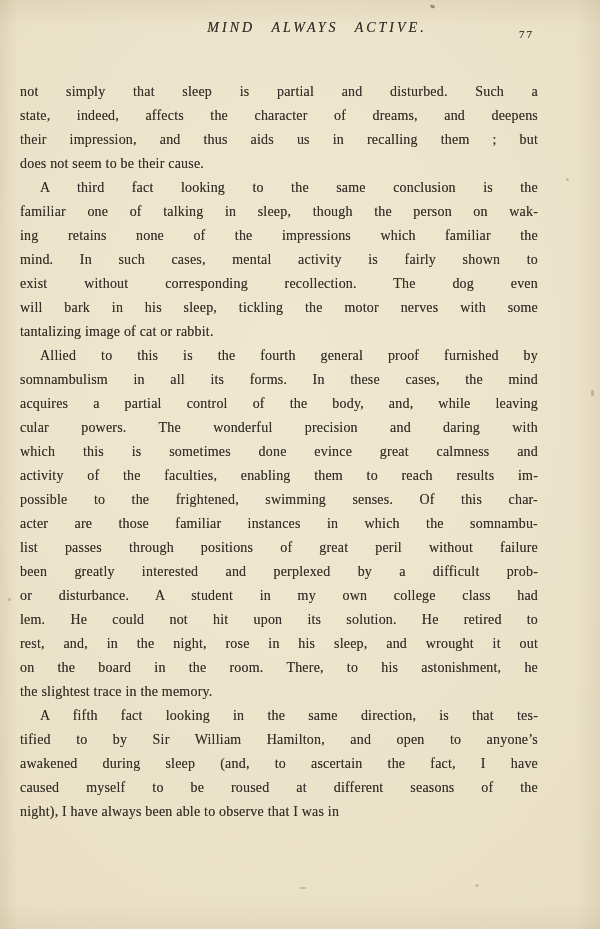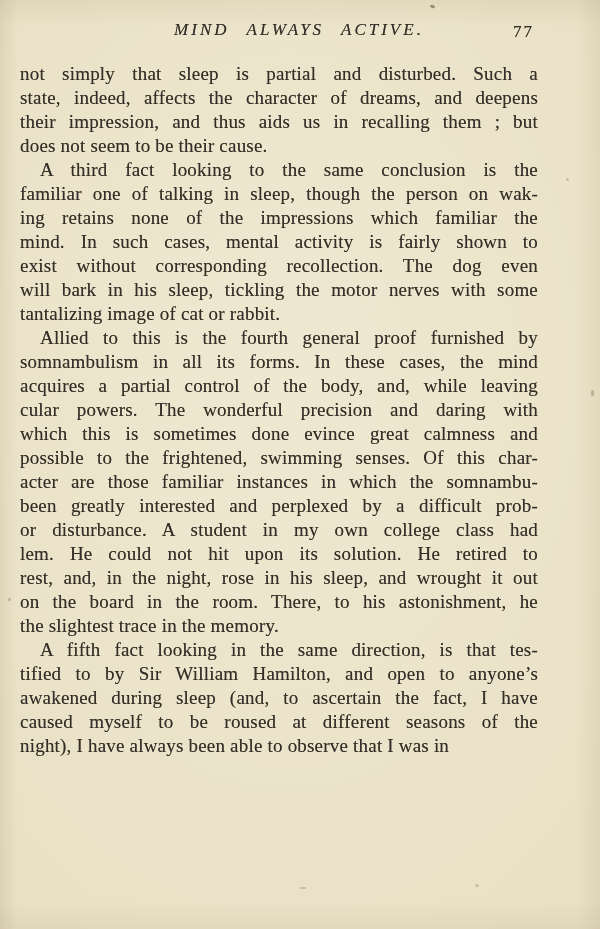--- a/index.html
+++ b/index.html
@@ -15,32 +15,32 @@
   .page{
     position:absolute;inset:0;
     background:
       radial-gradient(ellipse 130% 120% at 48% 40%, rgba(255,252,238,0.28), rgba(255,252,238,0) 60%),
       linear-gradient(90deg, rgba(125,105,65,0.12), rgba(125,105,65,0) 3%, rgba(125,105,65,0) 96%, rgba(125,105,65,0.10)),
       linear-gradient(180deg, rgba(125,105,65,0.10), rgba(125,105,65,0) 3%, rgba(125,105,65,0) 97%, rgba(125,105,65,0.08)),
       var(--paper);
   }
   .header{position:absolute;top:20px;left:0;width:600px;height:22px;color:var(--ink);}
   .running-title{
-    position:absolute;left:299px;top:0;transform:translateX(-50%);
-    font-style:italic;font-size:17px;letter-spacing:3px;word-spacing:10px;
+    position:absolute;left:317px;top:0;transform:translateX(-50%);
+    font-style:italic;font-size:14px;letter-spacing:3px;word-spacing:10px;
     white-space:nowrap;color:var(--ink);
     text-shadow:0 0 0.5px rgba(45,40,30,0.55);
   }
   .page-number{
-    position:absolute;right:66px;top:2px;font-size:17px;letter-spacing:2px;
+    position:absolute;right:66px;top:8px;font-size:11px;letter-spacing:2px;
     color:var(--ink);text-shadow:0 0 0.5px rgba(45,40,30,0.55);
   }
   .body-text{
-    position:absolute;left:20px;top:62px;width:518px;
-    font-size:19px;line-height:24px;letter-spacing:0.2px;color:var(--ink);
+    position:absolute;left:20px;top:80px;width:518px;
+    font-size:14px;line-height:24px;letter-spacing:0.2px;color:var(--ink);
     text-shadow:0 0 0.5px rgba(45,40,30,0.5);
   }
   .line{text-align:justify;text-align-last:justify;height:24px;}
   .line.last{text-align-last:left;}
   .line.indent{text-indent:20px;}
   .speck{position:absolute;border-radius:50%;background:#6d634c;}
   .sp1{left:430px;top:5px;width:5px;height:3px;opacity:0.65;transform:rotate(20deg);}
   .sp2{left:566px;top:178px;width:3px;height:3px;opacity:0.30;}
   .sp3{left:591px;top:390px;width:3px;height:6px;opacity:0.35;border-radius:2px;}
   .sp4{left:300px;top:887px;width:6px;height:2px;opacity:0.30;border-radius:1px;}
@@ -66,22 +66,24 @@
       <div class="line">ing retains none of the impressions which familiar the</div>
       <div class="line">mind. In such cases, mental activity is fairly shown to</div>
       <div class="line">exist without corresponding recollection. The dog even</div>
       <div class="line">will bark in his sleep, tickling the motor nerves with some</div>
       <div class="line last">tantalizing image of cat or rabbit.</div>
       <div class="line indent">Allied to this is the fourth general proof furnished by</div>
       <div class="line">somnambulism in all its forms. In these cases, the mind</div>
       <div class="line">acquires a partial control of the body, and, while leaving</div>
       <div class="line">cular powers. The wonderful precision and daring with</div>
       <div class="line">which this is sometimes done evince great calmness and</div>
+      <div class="line">activity of the faculties, enabling them to reach results im-</div>
       <div class="line">possible to the frightened, swimming senses. Of this char-</div>
       <div class="line">acter are those familiar instances in which the somnambu-</div>
+      <div class="line">list passes through positions of great peril without failure</div>
       <div class="line">been greatly interested and perplexed by a difficult prob-</div>
       <div class="line">or disturbance. A student in my own college class had</div>
       <div class="line">lem. He could not hit upon its solution. He retired to</div>
       <div class="line">rest, and, in the night, rose in his sleep, and wrought it out</div>
       <div class="line">on the board in the room. There, to his astonishment, he</div>
       <div class="line last">the slightest trace in the memory.</div>
       <div class="line indent">A fifth fact looking in the same direction, is that tes-</div>
       <div class="line">tified to by Sir William Hamilton, and open to anyone’s</div>
       <div class="line">awakened during sleep (and, to ascertain the fact, I have</div>
       <div class="line">caused myself to be roused at different seasons of the</div>

